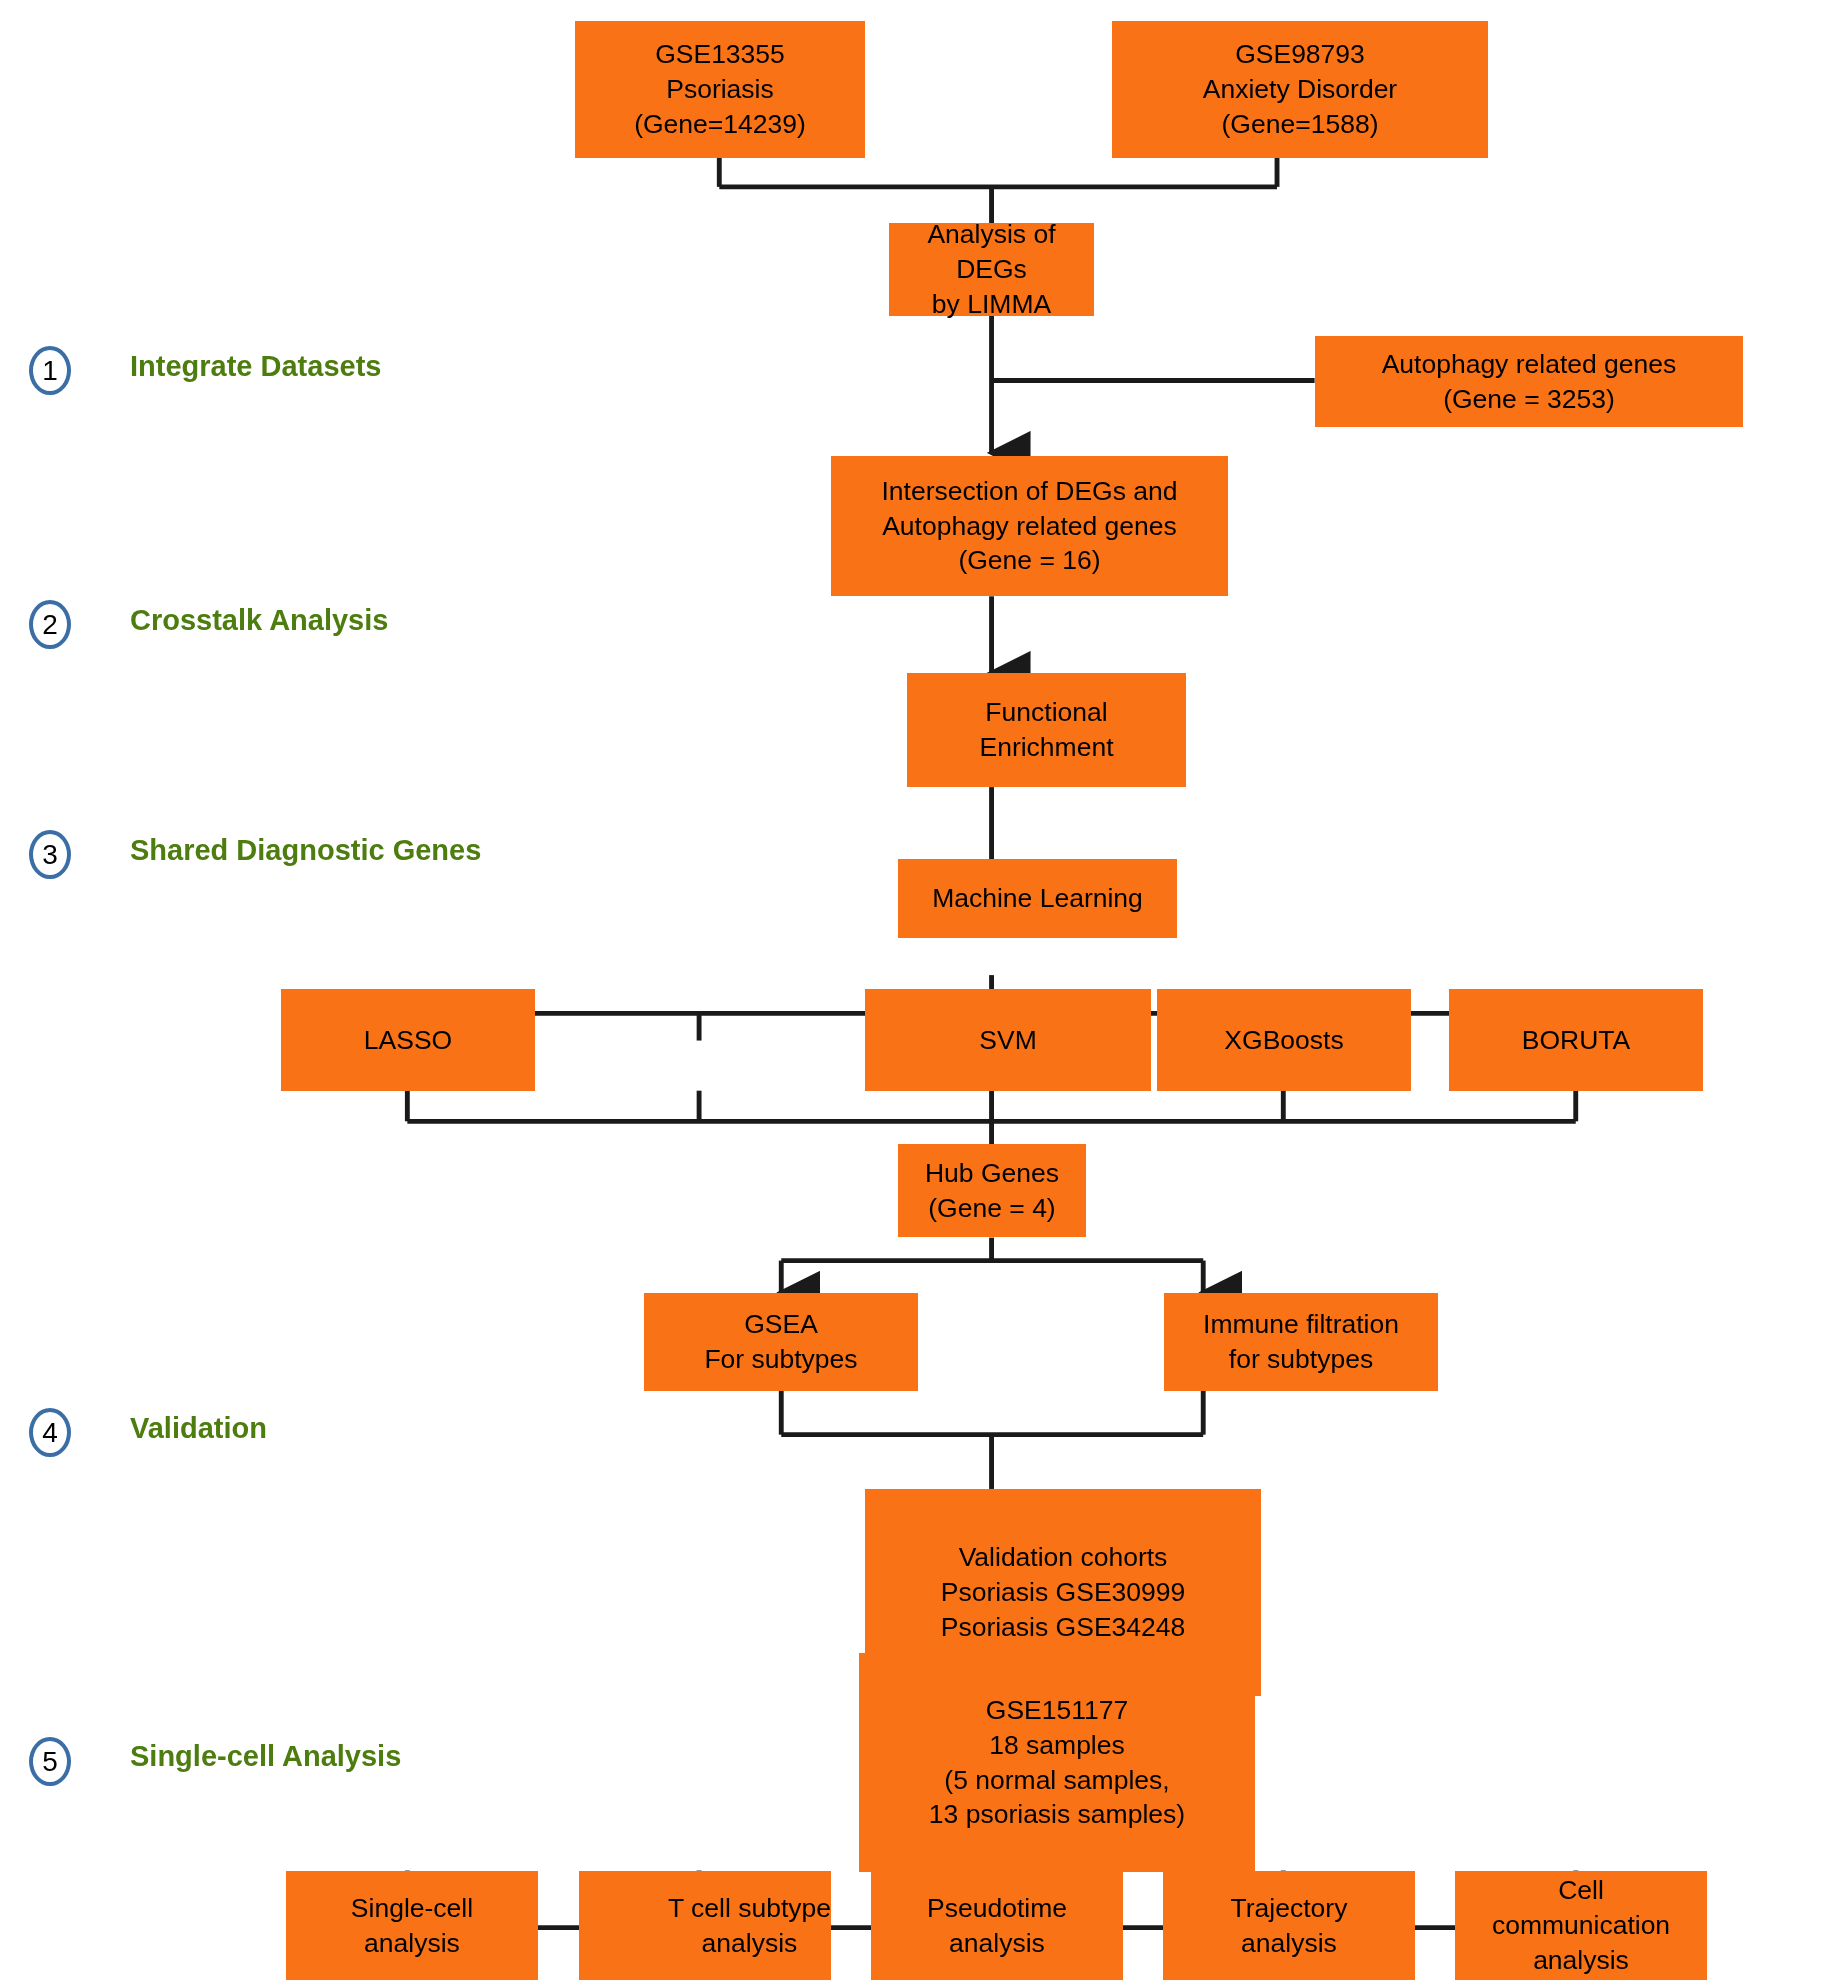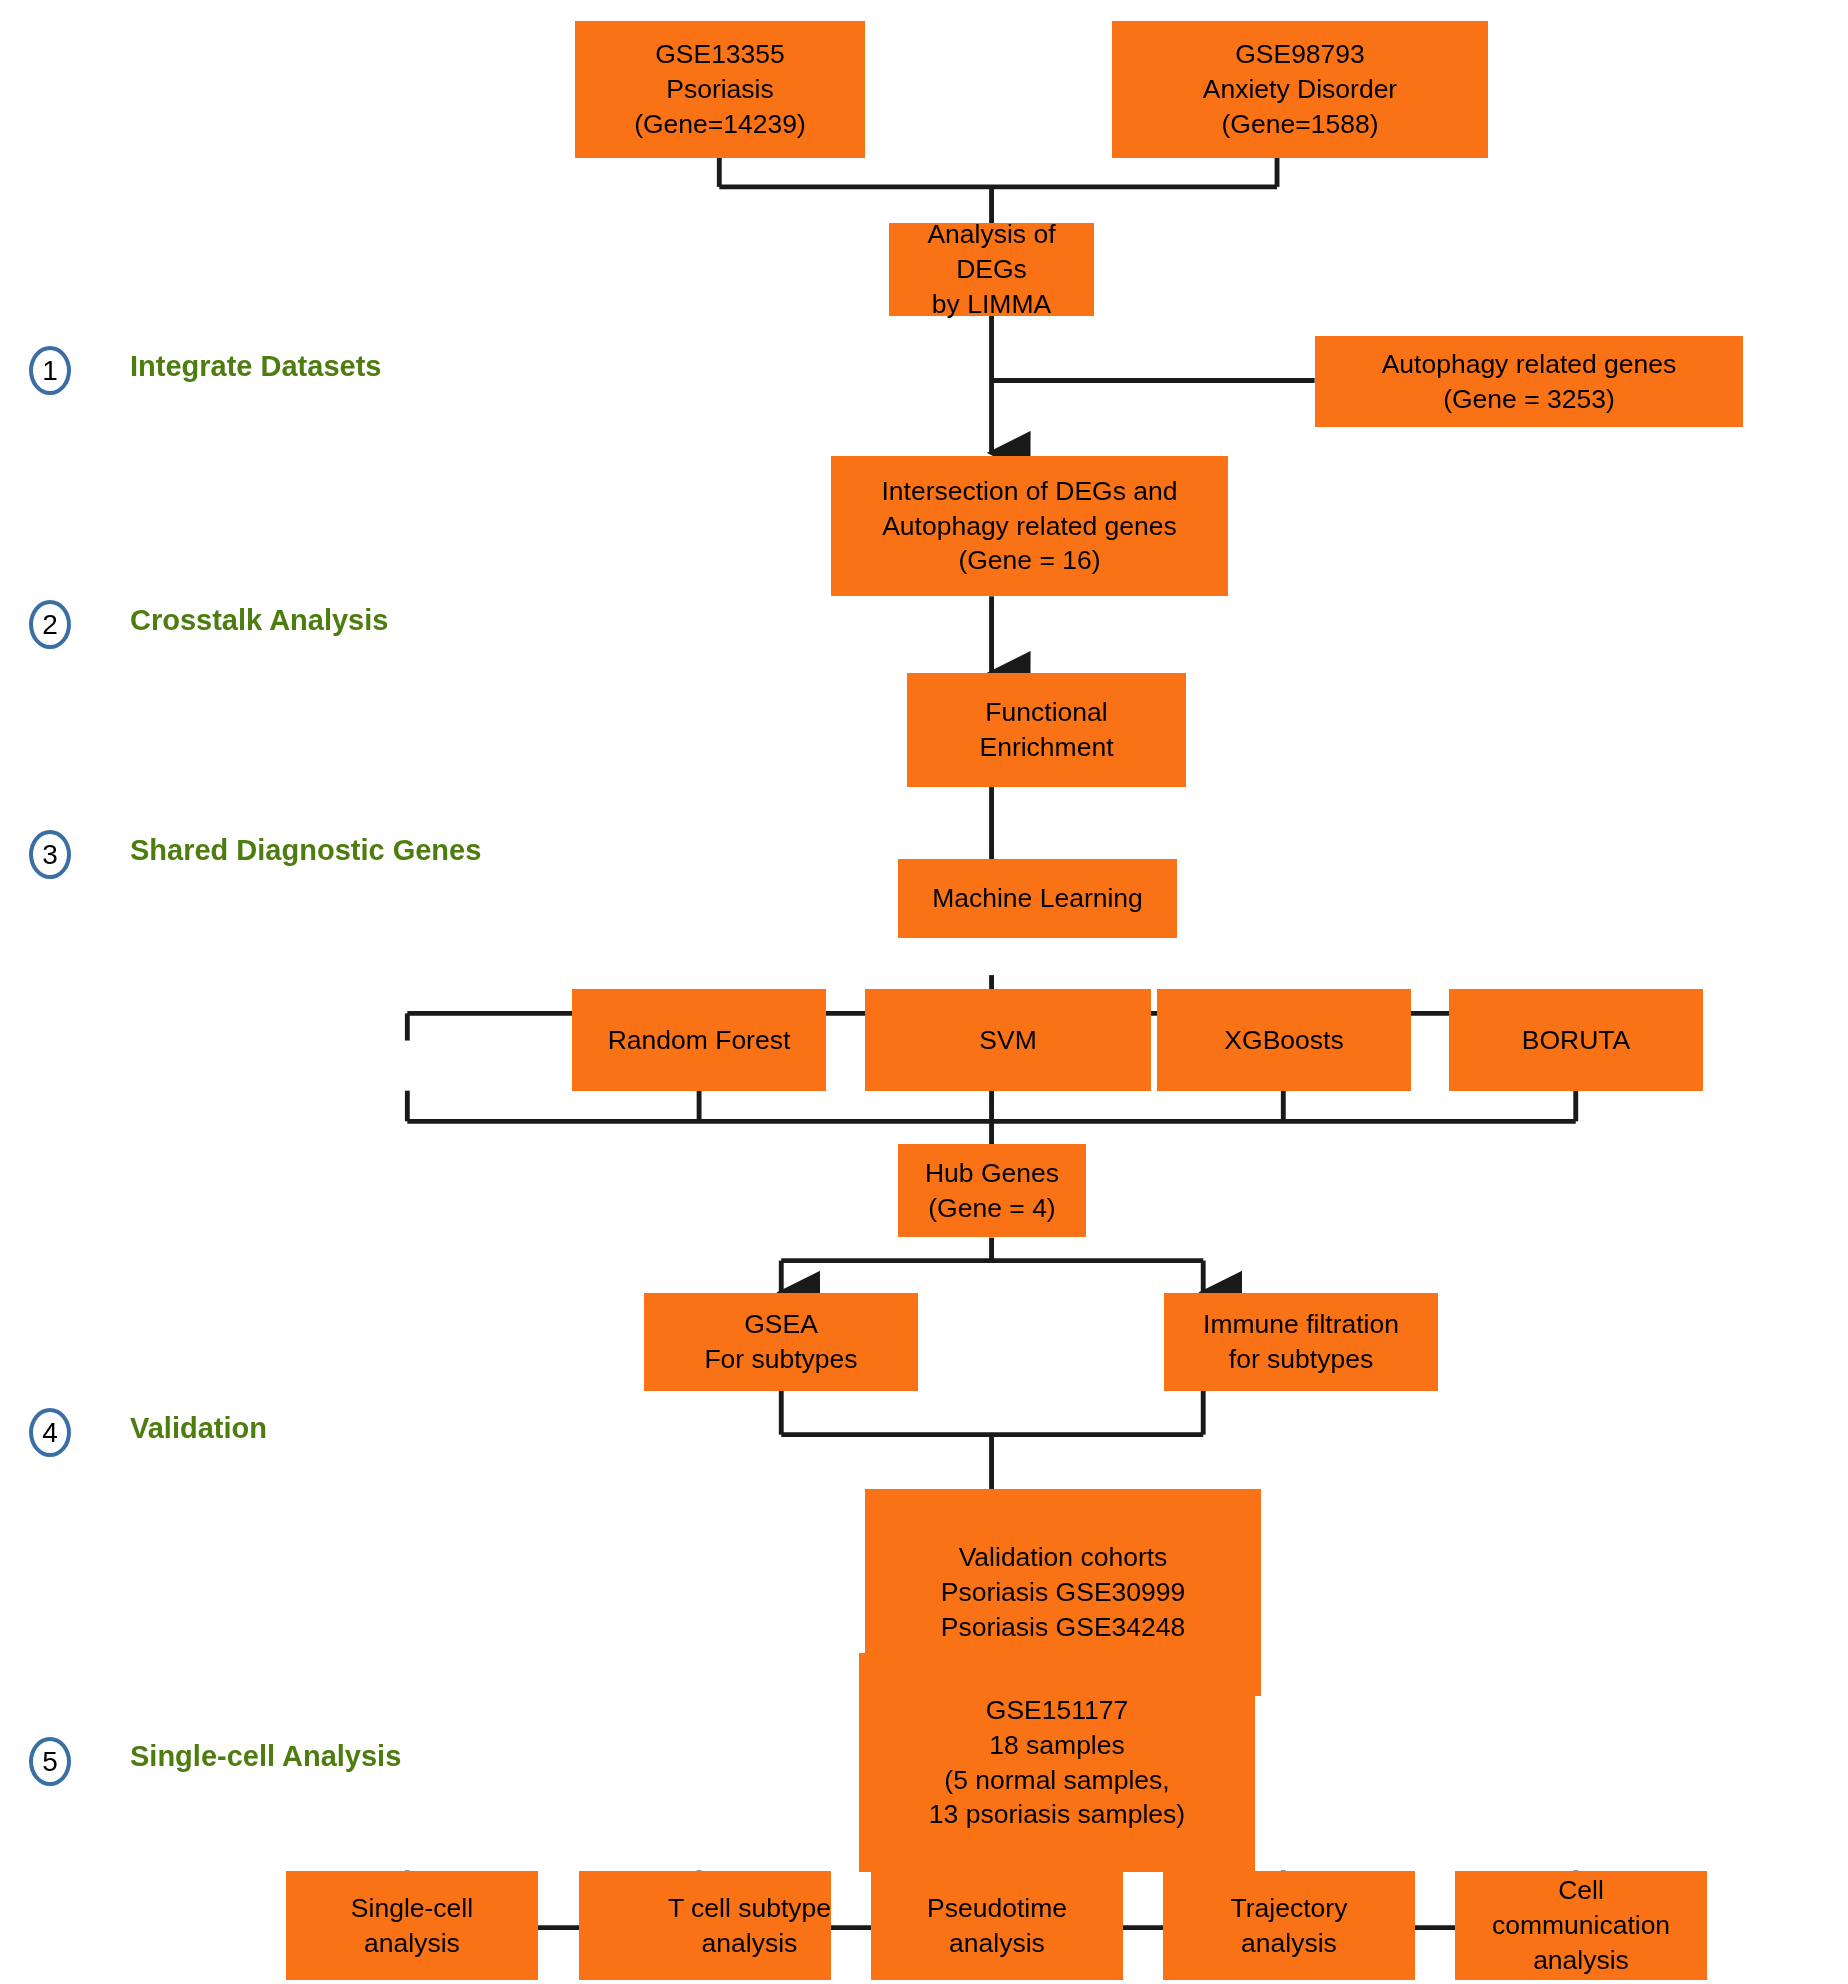--- a/index.html
+++ b/index.html
@@ -126,22 +126,22 @@
 
   <div class="node" style="left:907px;top:673px;width:279px;height:114px;">
     <span>Functional
 Enrichment</span>
   </div>
 
   <div class="node" style="left:898px;top:859px;width:279px;height:79px;">
     <span>Machine Learning</span>
   </div>
 
-  <div class="node" style="left:572px;top:989px;width:254px;height:102px;">
-    <span>Random Forest</span>
+  <div class="node" style="left:281px;top:989px;width:254px;height:102px;">
+    <span>LASSO</span>
   </div>
   <div class="node" style="left:865px;top:989px;width:286px;height:102px;">
     <span>SVM</span>
   </div>
   <div class="node" style="left:1157px;top:989px;width:254px;height:102px;">
     <span>XGBoosts</span>
   </div>
   <div class="node" style="left:1449px;top:989px;width:254px;height:102px;">
     <span>BORUTA</span>
   </div>

